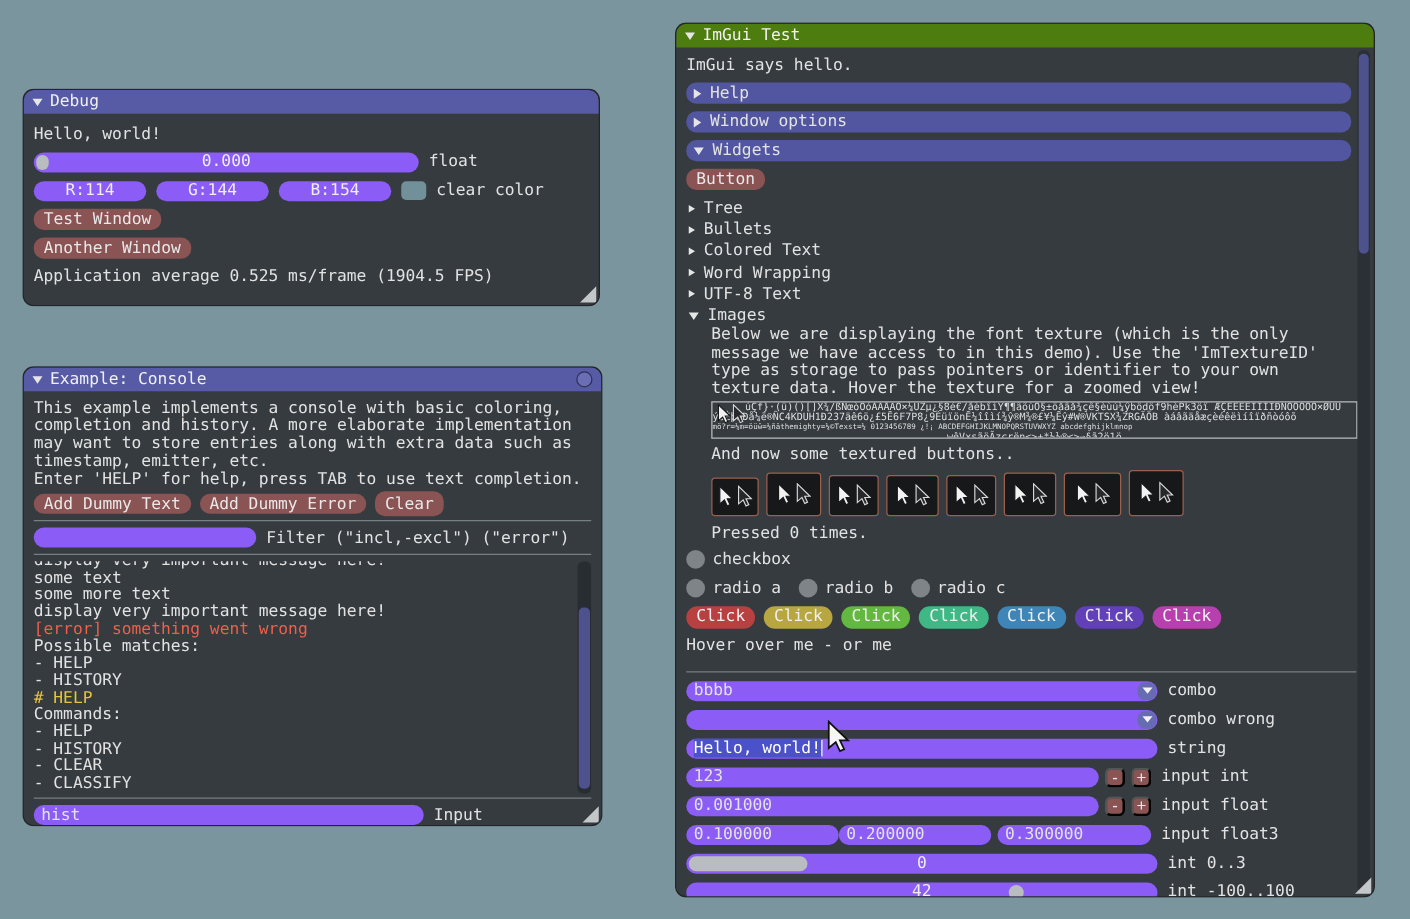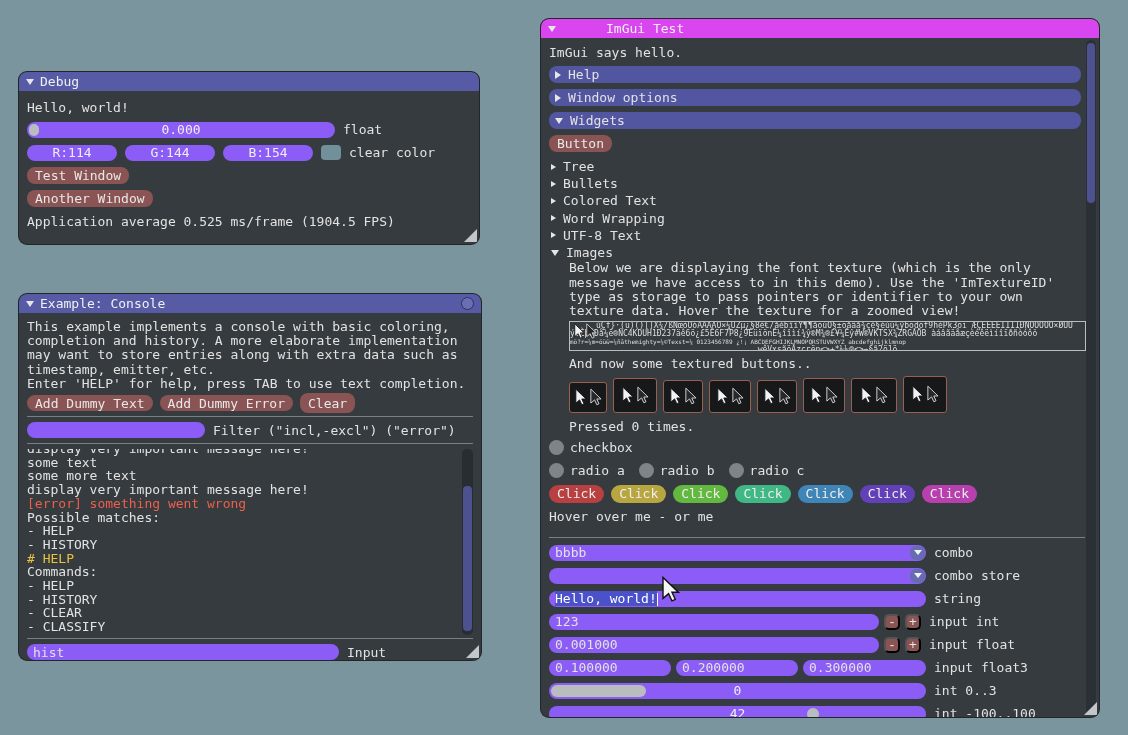--- a/index.html
+++ b/index.html
@@ -4,21 +4,21 @@
 <style>
   html,body{margin:0;padding:0;}
   body{background:#7a959e;font-family:"DejaVu Sans Mono",monospace;font-size:13px;color:#e2e2e2;}
   .canvas{position:relative;width:1128px;height:735px;background:#7a959e;overflow:hidden;}
 
   
   .window{position:absolute;background:#353b3f;border-radius:9px;border:1px solid rgba(0,0,0,.35);
           overflow:hidden;box-sizing:border-box;}
   .titlebar{height:19px;display:flex;align-items:center;padding:0 7px;background:#575ba6;
             border-radius:8px 8px 0 0;color:#f0f0f0;}
-  .titlebar.dim{background:#d946ef;gap:44px;}
+  .titlebar.dim{background:#4d7c0f;}
   .title-text{margin-left:6px;}
   .close-btn{width:13px;height:13px;border-radius:50%;background:#6a6fb5;border:1px solid #2e3157;
              margin-left:auto;box-sizing:border-box;}
   .grip{position:absolute;right:2px;bottom:2px;width:0;height:0;
         border-left:13px solid transparent;border-bottom:13px solid #c3c7c9;}
 
   
   .tri{display:inline-block;width:0;height:0;flex:none;}
   .tri.open{border-left:4px solid transparent;border-right:4px solid transparent;border-top:6px solid #e6e6e6;}
   .tri.closed{border-top:4px solid transparent;border-bottom:4px solid transparent;border-left:6px solid #e6e6e6;}
@@ -375,21 +375,21 @@
           </div>
           <span class="lbl">combo</span>
         </div>
         <div class="wrow">
           <div class="frame" style="width:377px">
             <span class="lval"></span>
             <span class="combo-btn">
                 <span class="carrow"></span>
               </span>
           </div>
-          <span class="lbl">combo store</span>
+          <span class="lbl">combo wrong</span>
         </div>
         <div class="wrow">
           <div class="frame" style="width:377px">
             <span class="lval"><span class="sel">Hello, world!</span><span class="caret"></span></span>
           </div>
           <span class="lbl">string</span>
         </div>
         <div class="wrow">
           <div class="frame" style="width:330px">
             <span class="lval">123</span>
@@ -403,21 +403,21 @@
             <span class="lval">0.001000</span>
           </div>
           <button class="mini-btn">-</button>
           <button class="mini-btn">+</button>
           <span class="lbl">input float</span>
         </div>
         <div class="wrow">
           <div class="frame" style="width:122px">
             <span class="lval">0.100000</span>
           </div>
-          <div class="frame" style="width:122px;margin-left:5px">
+          <div class="frame" style="width:122px;">
             <span class="lval">0.200000</span>
           </div>
           <div class="frame" style="width:123px;margin-left:5px">
             <span class="lval">0.300000</span>
           </div>
           <span class="lbl">input float3</span>
         </div>
         <div class="wrow">
           <div class="frame" style="width:377px">
             <span class="grab" style="left:2px;width:95px"></span>

